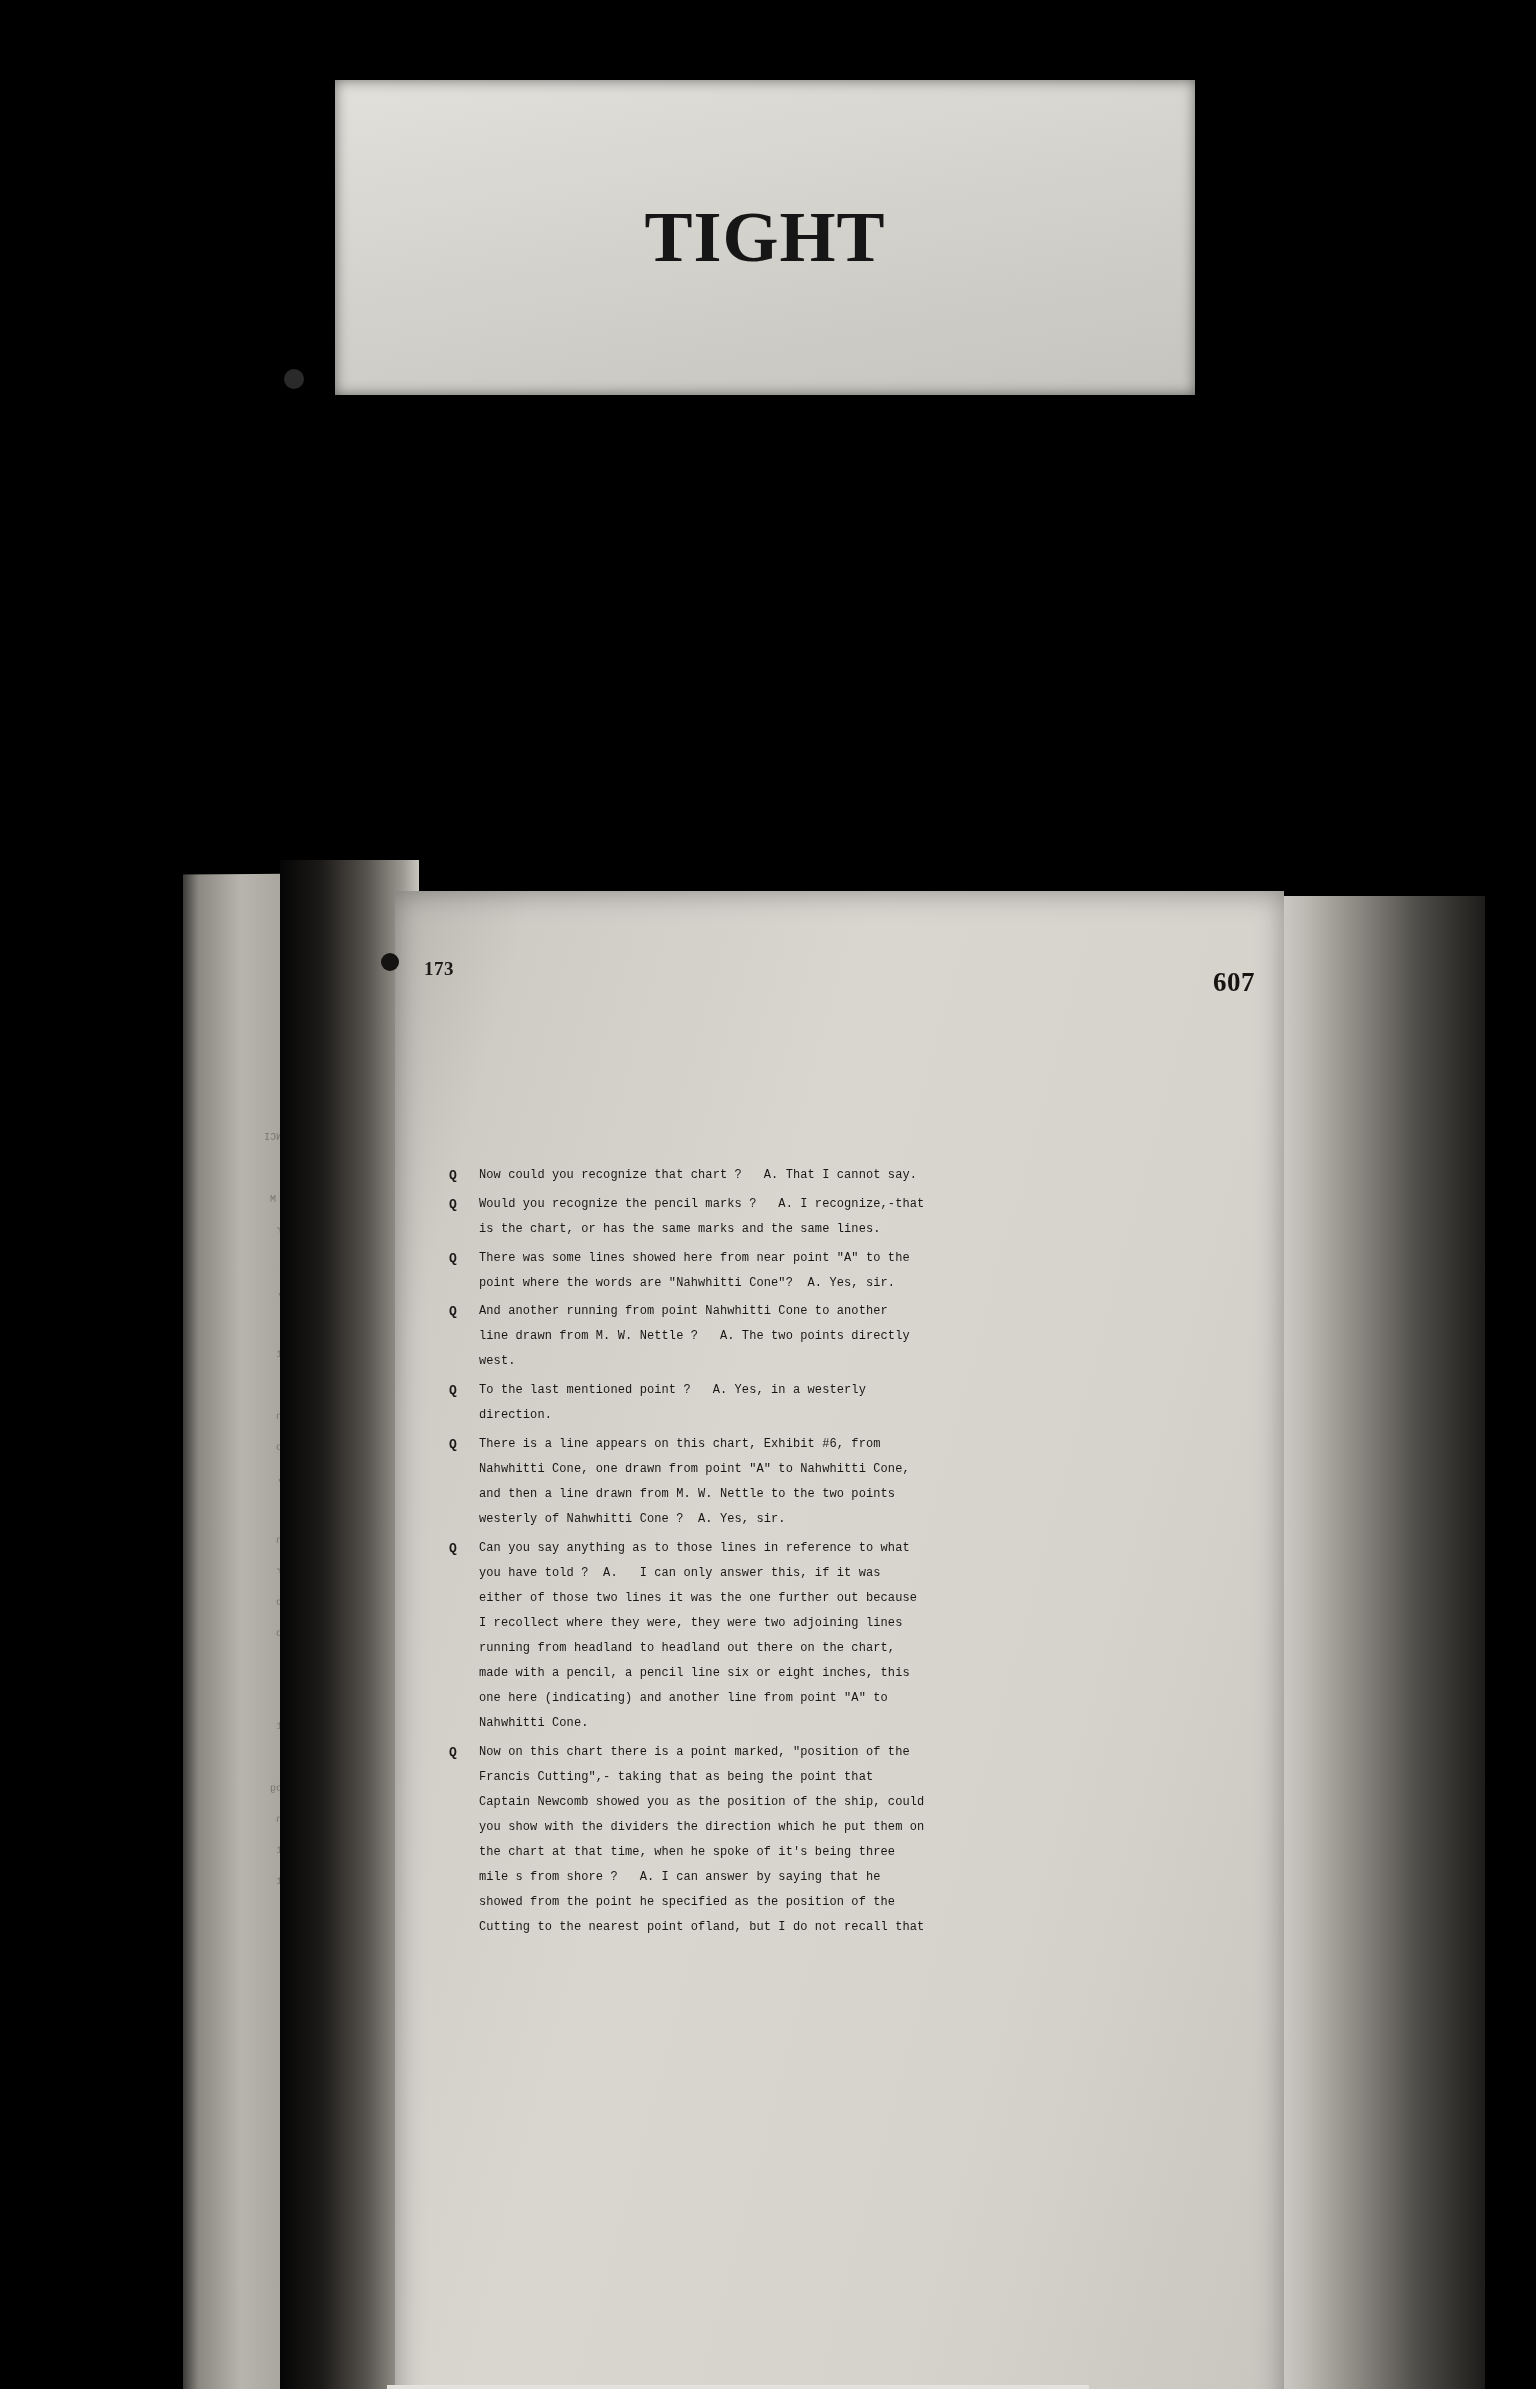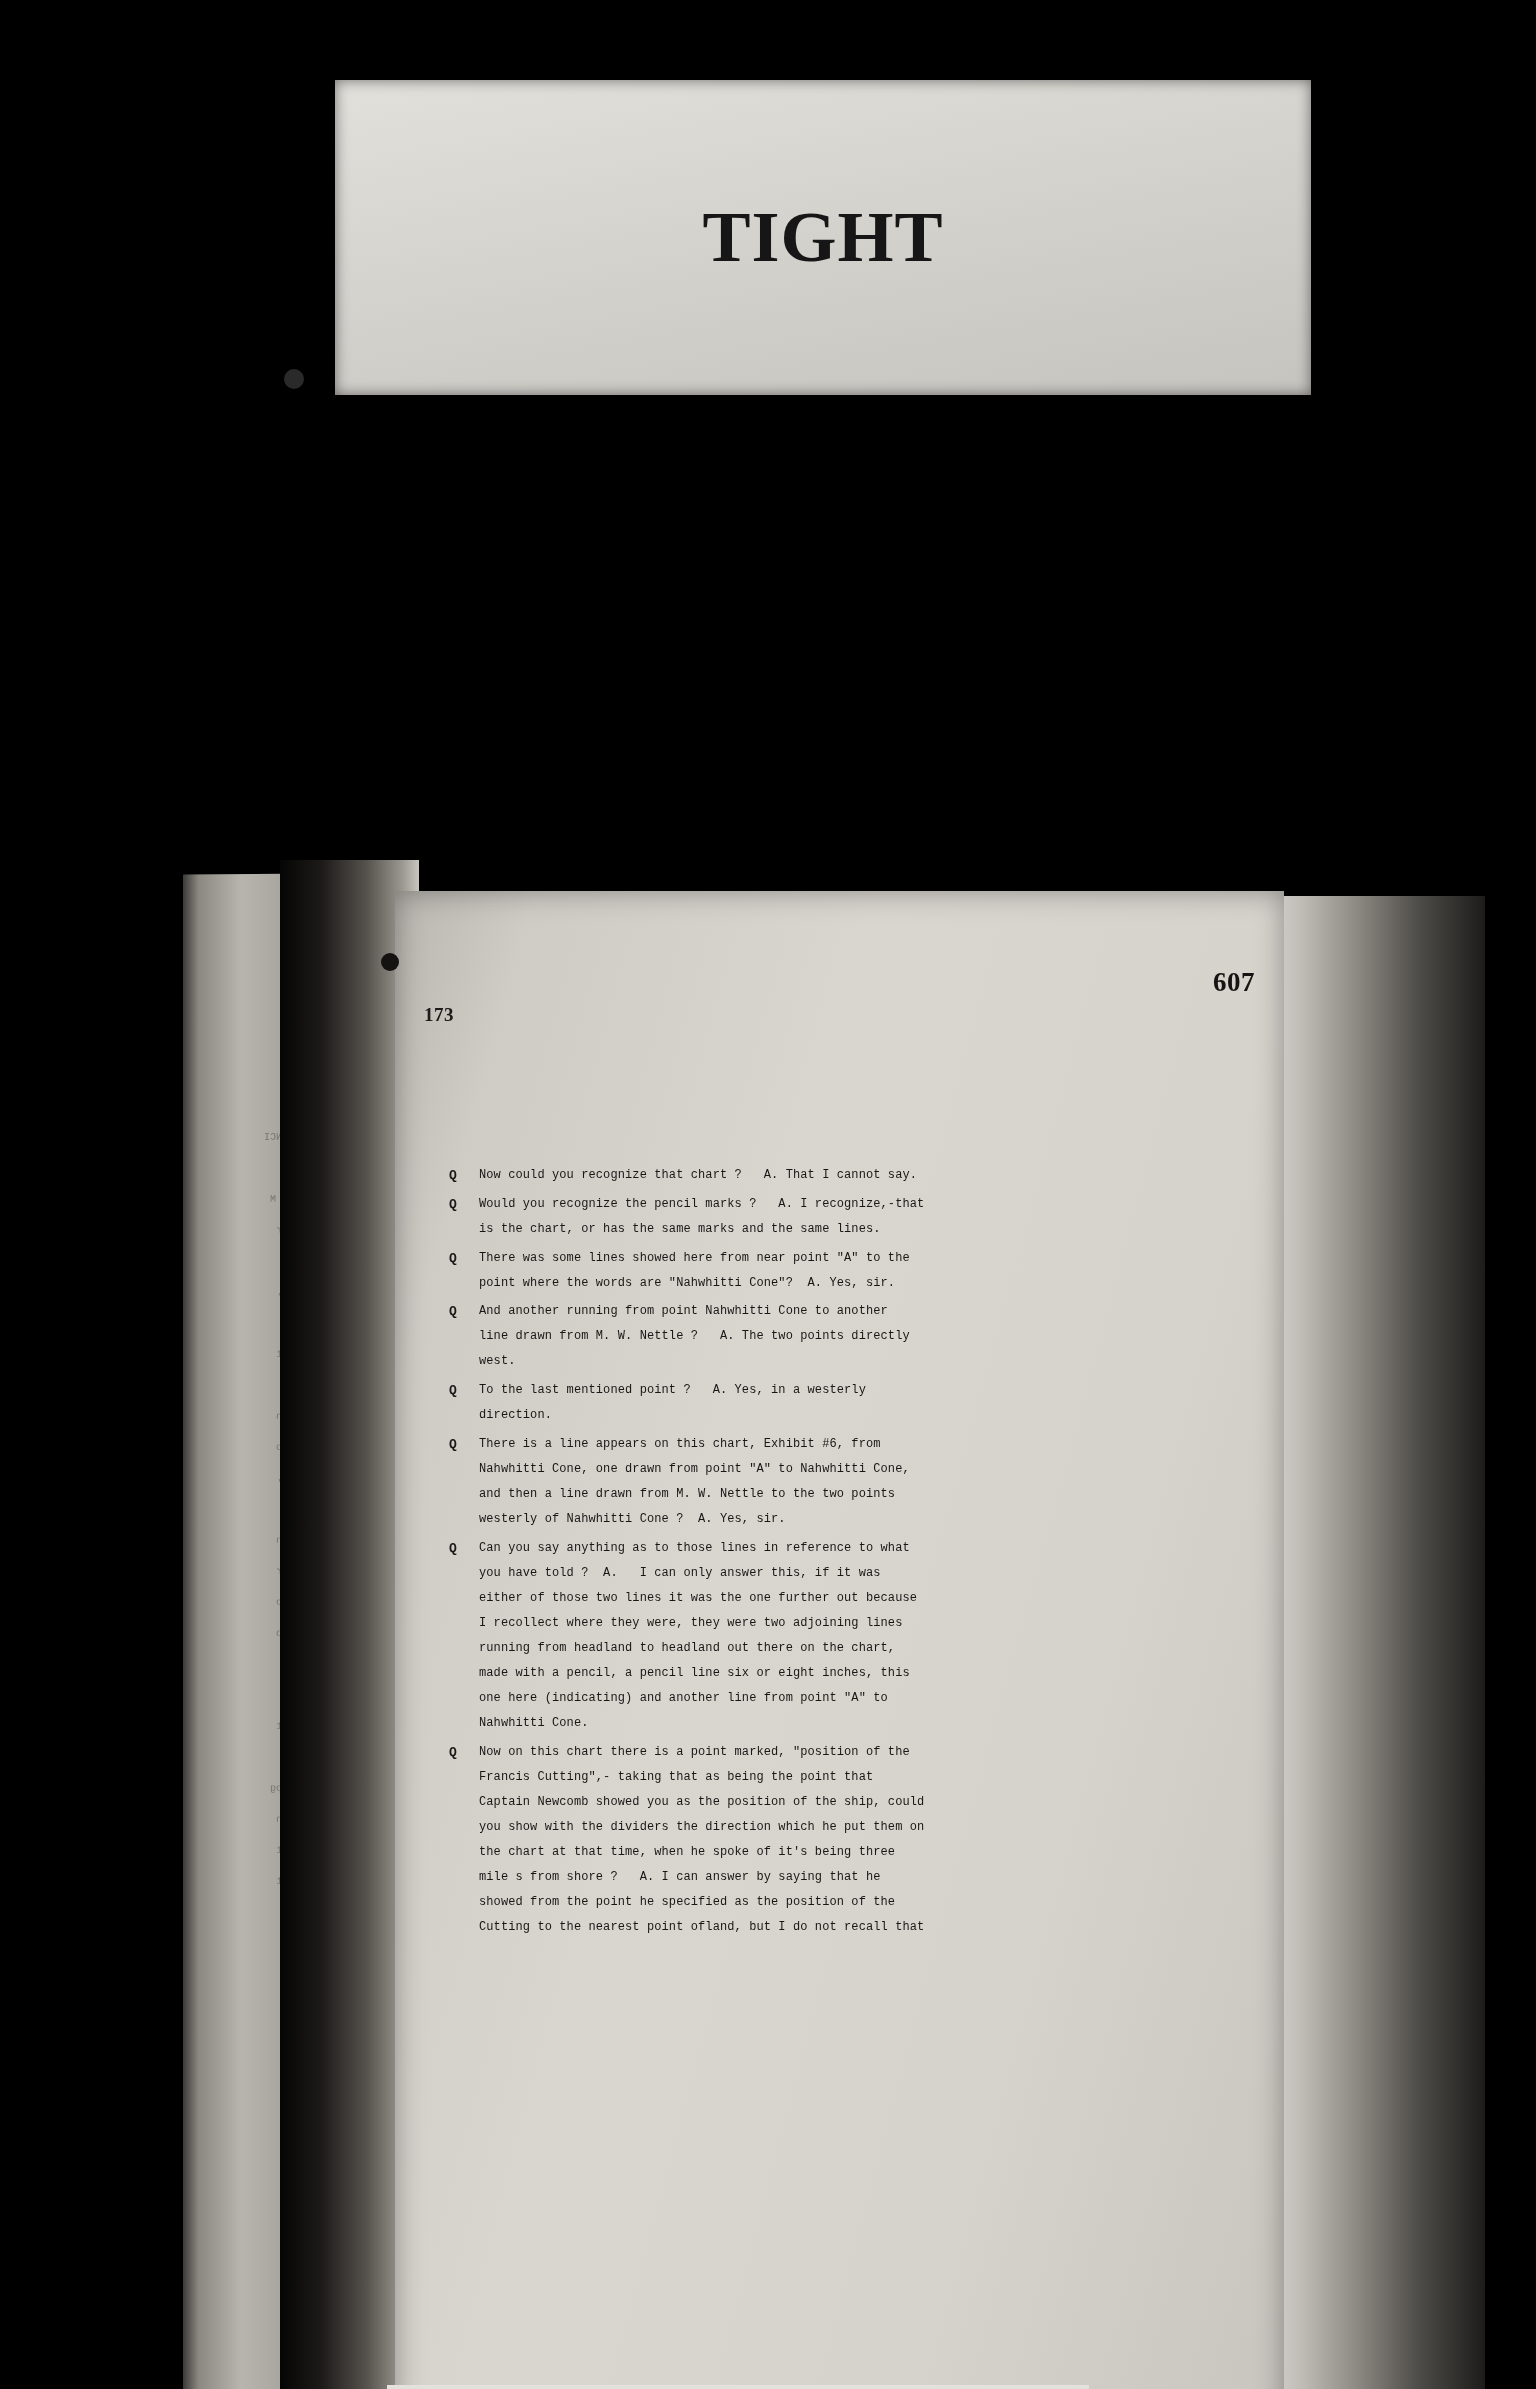--- a/index.html
+++ b/index.html
@@ -13,21 +13,21 @@
     position: relative;
     font-family: "Liberation Sans", sans-serif;
     overflow: hidden;
   }
 
   
   #tight-binding-card {
     position: absolute;
     left: 335px;
     top: 80px;
-    width: 976px;
+    width: 860px;
     height: 315px;
     background: #d8d6d1;
     background: linear-gradient(170deg, #e2e0db 0%, #d2d0cb 55%, #c6c4bf 100%);
     box-shadow: 0 0 14.3px rgba(0,0,0,0.5) inset;
     display: flex;
     flex-direction: column;
     align-items: center;
     justify-content: center;
     text-align: center;
   }
@@ -119,21 +119,20 @@
   
   #page-num-left {
     position: absolute;
     left: 29px;
     top: 67px;
     font-family: "Liberation Serif", serif;
     font-weight: bold;
     font-size: 19px;
     color: #1c1b19;
     letter-spacing: 0.5px;
-    margin-top: 46px;
   }
   #page-num-right {
     position: absolute;
     right: 29px;
     top: 76px;
     font-family: "Liberation Serif", serif;
     font-weight: bold;
     font-size: 27px;
     color: #151413;
     letter-spacing: 0.5px;

